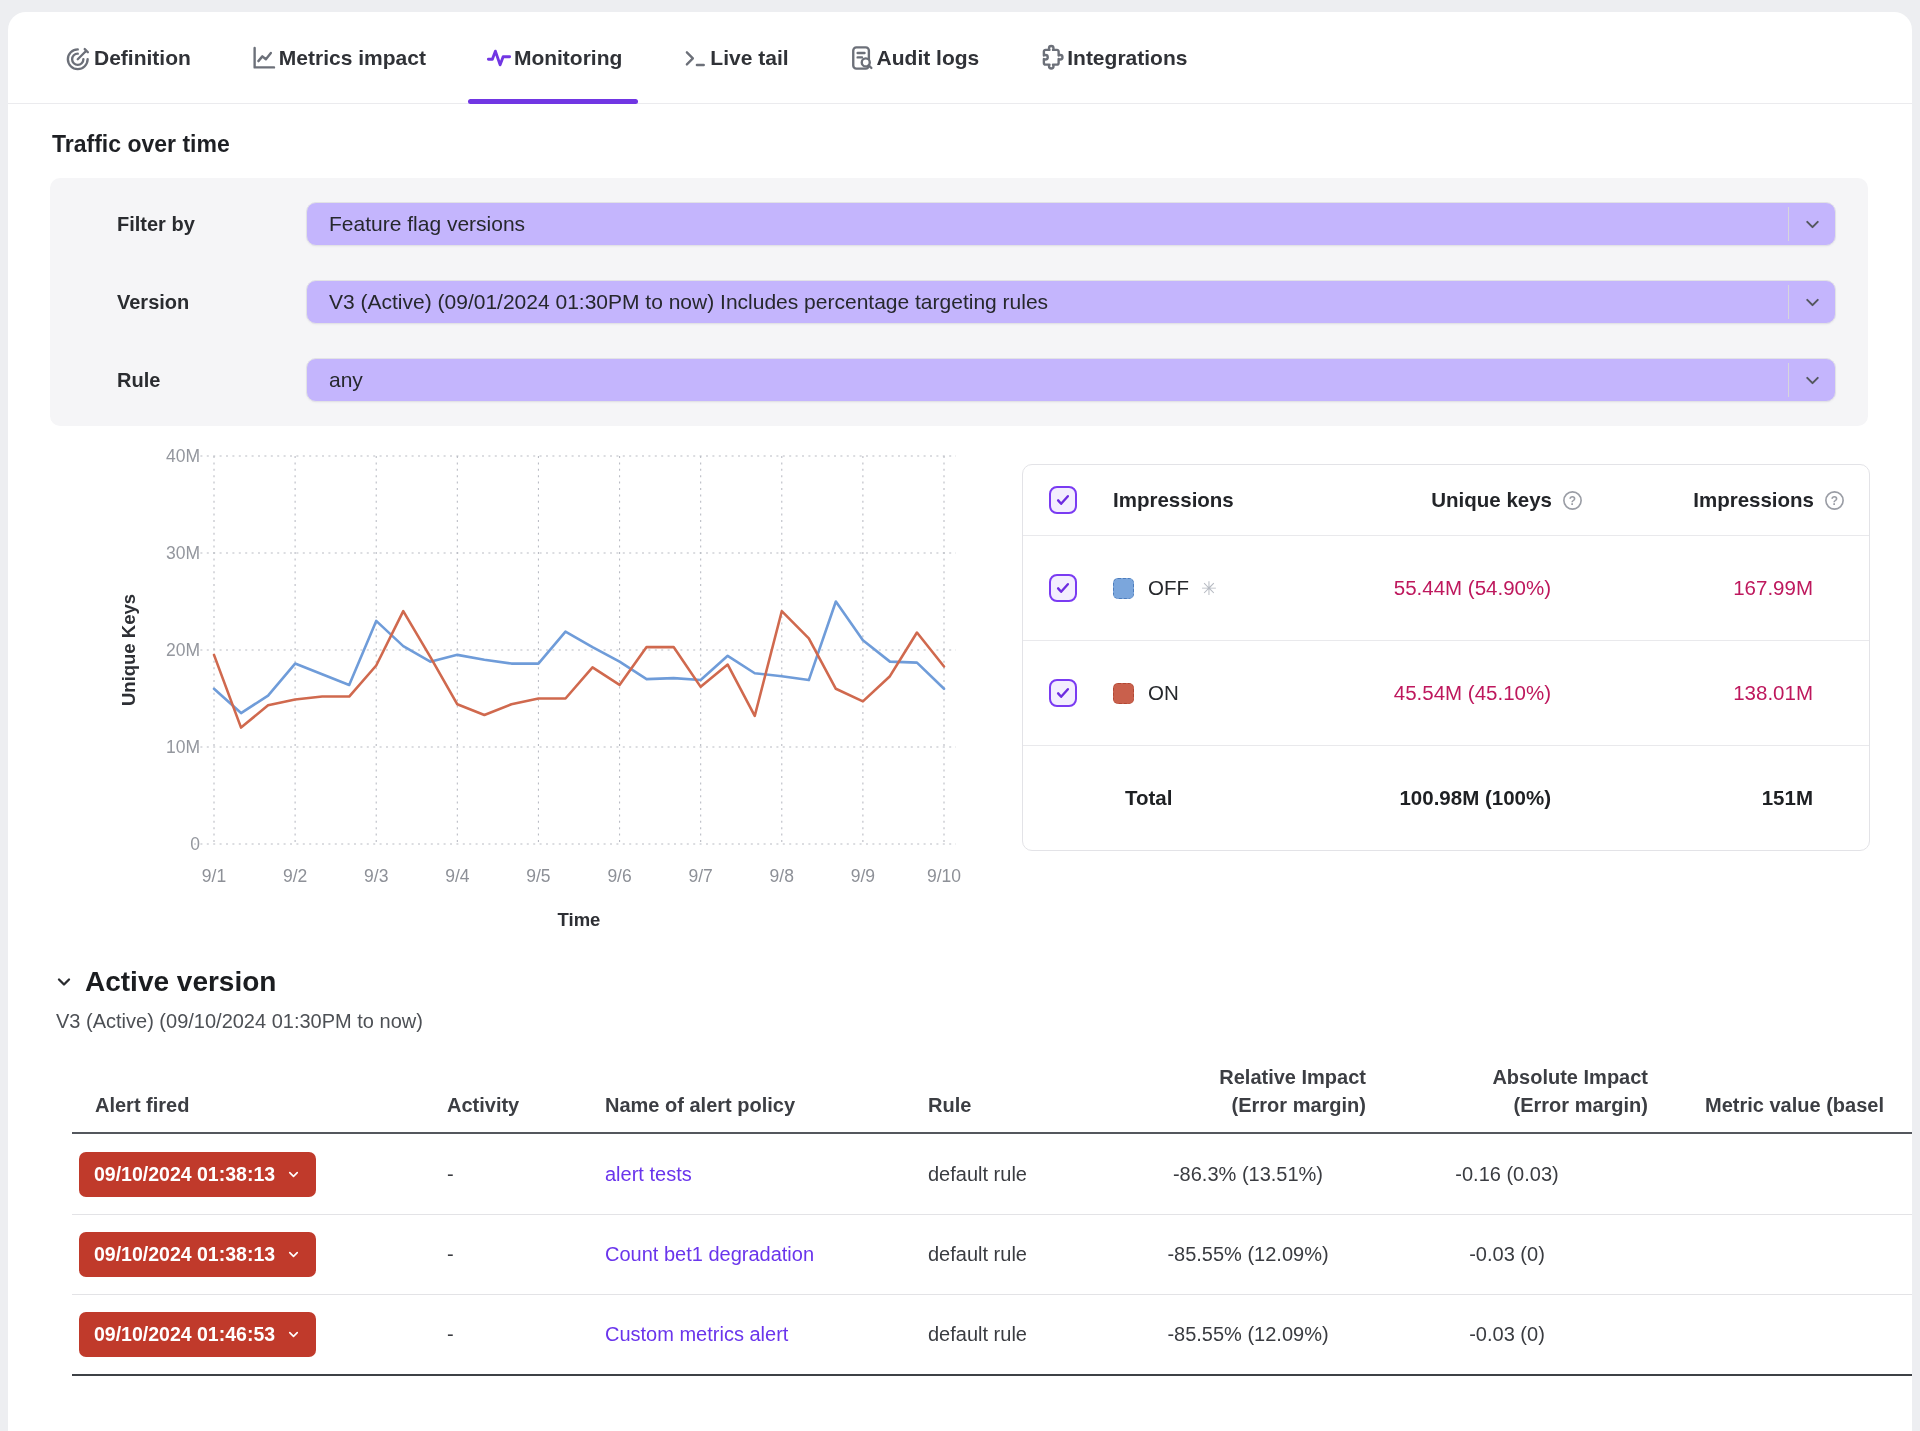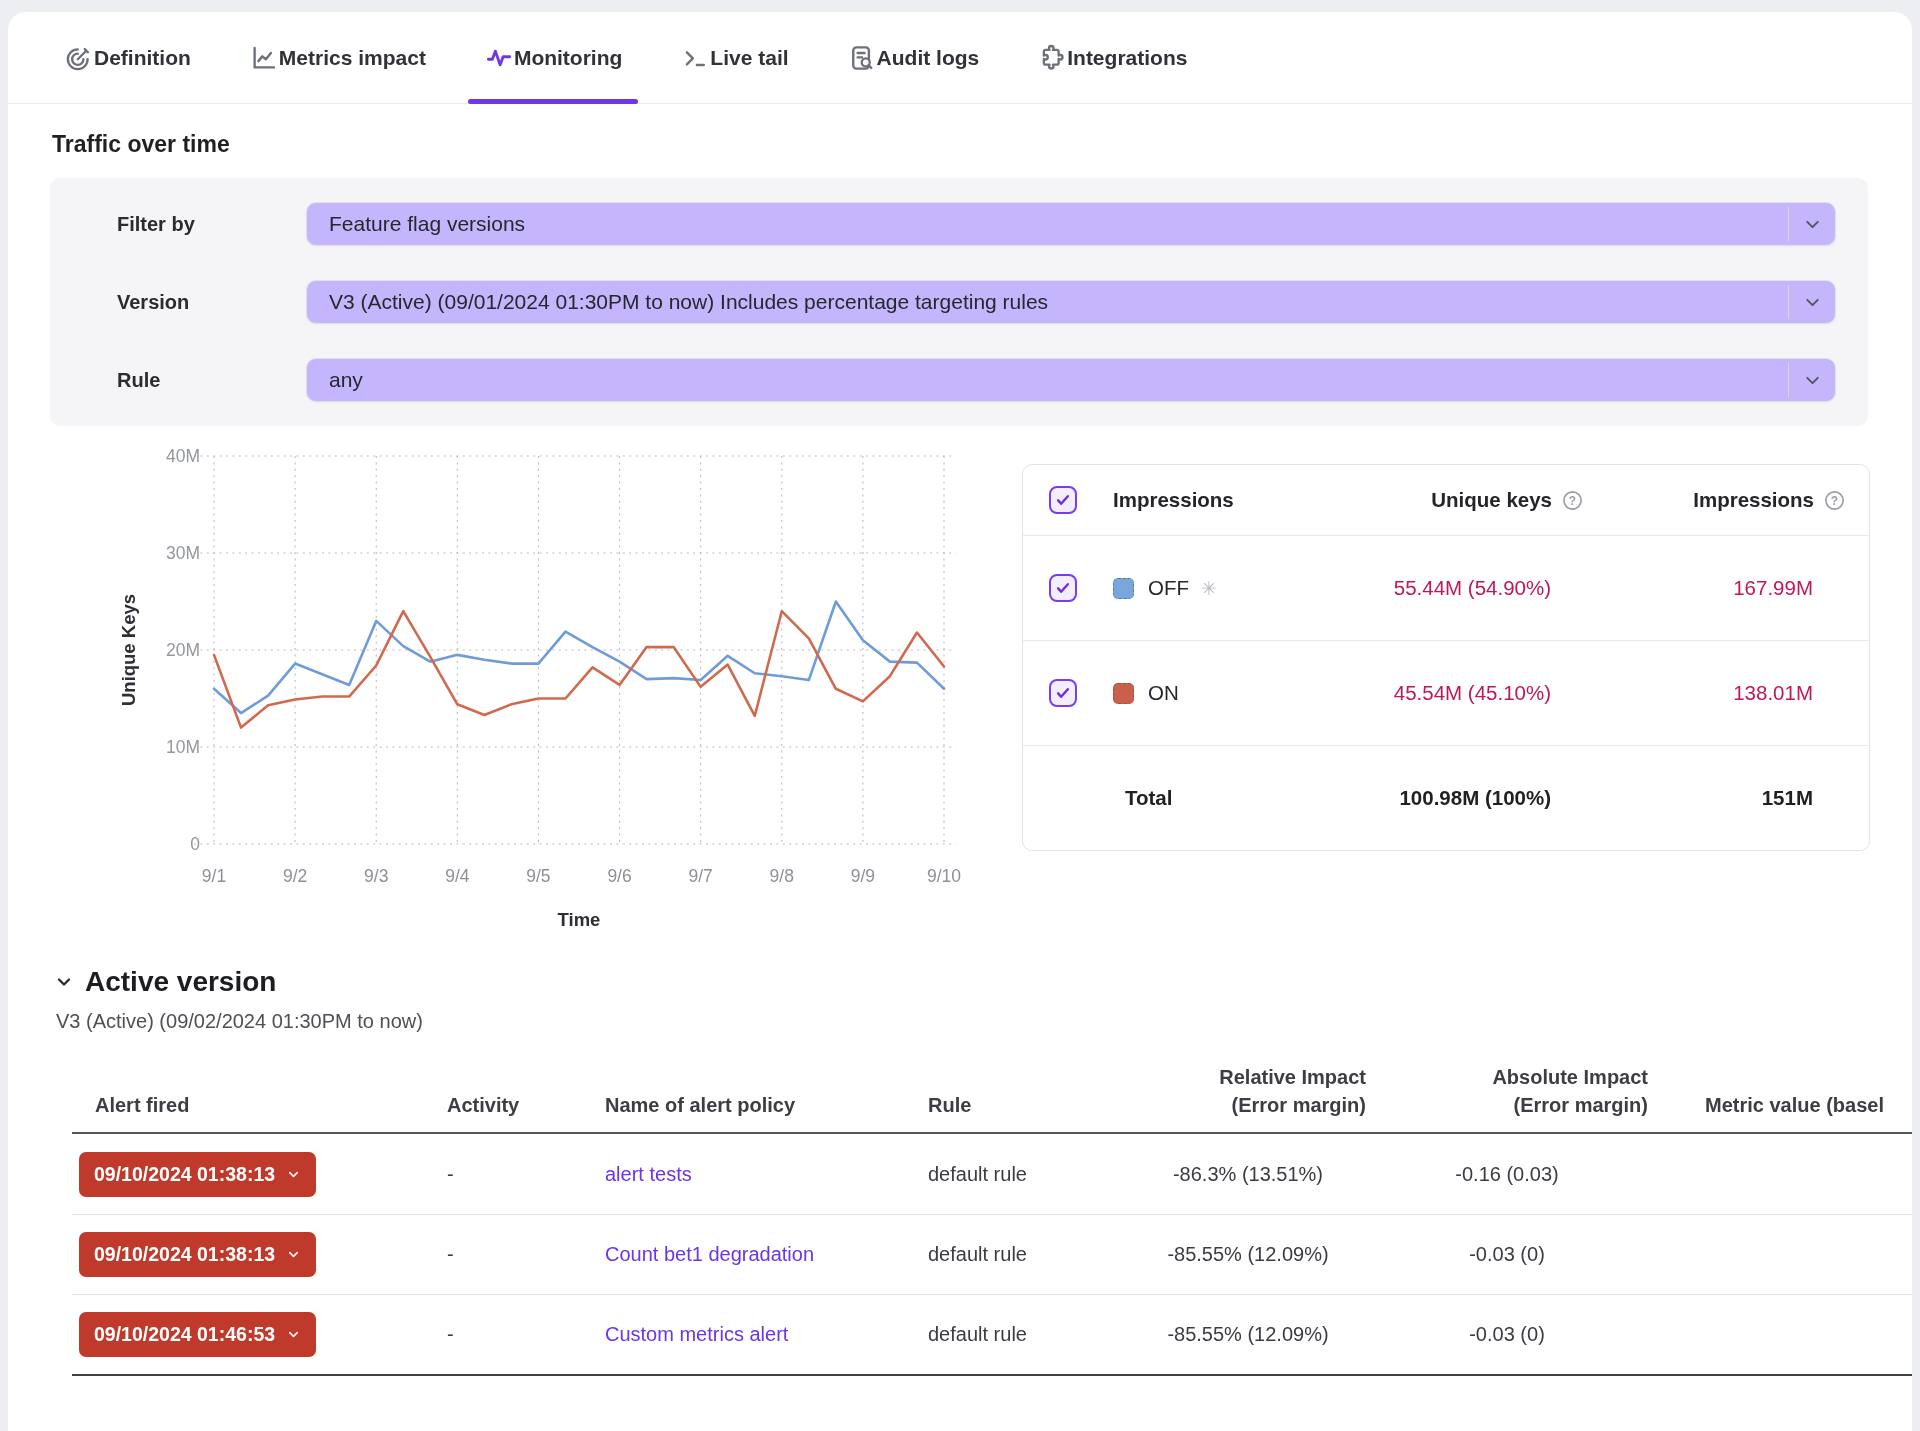--- a/index.html
+++ b/index.html
@@ -301,21 +301,21 @@
         </div>
       </div>
     </div>
 
     <div class="av-head">
       <svg viewBox="0 0 24 24" fill="none" stroke="#2b2d31" stroke-width="2.8" stroke-linecap="round" stroke-linejoin="round">
           <path d="M6 9l6 6 6-6"></path>
         </svg>
       <h1 class="av-title">Active version</h1>
     </div>
-    <div class="av-sub">V3 (Active) (09/02/2024 01:30PM to now)</div>
+    <div class="av-sub">V3 (Active) (09/10/2024 01:30PM to now)</div>
 
     <div class="alerts">
       <div class="a-head">
         <div class="hc c1">
             <div class="hl1"></div>
             <div>Alert fired</div>
           </div>
         <div class="hc">
             <div class="hl1"></div>
             <div>Activity</div>

